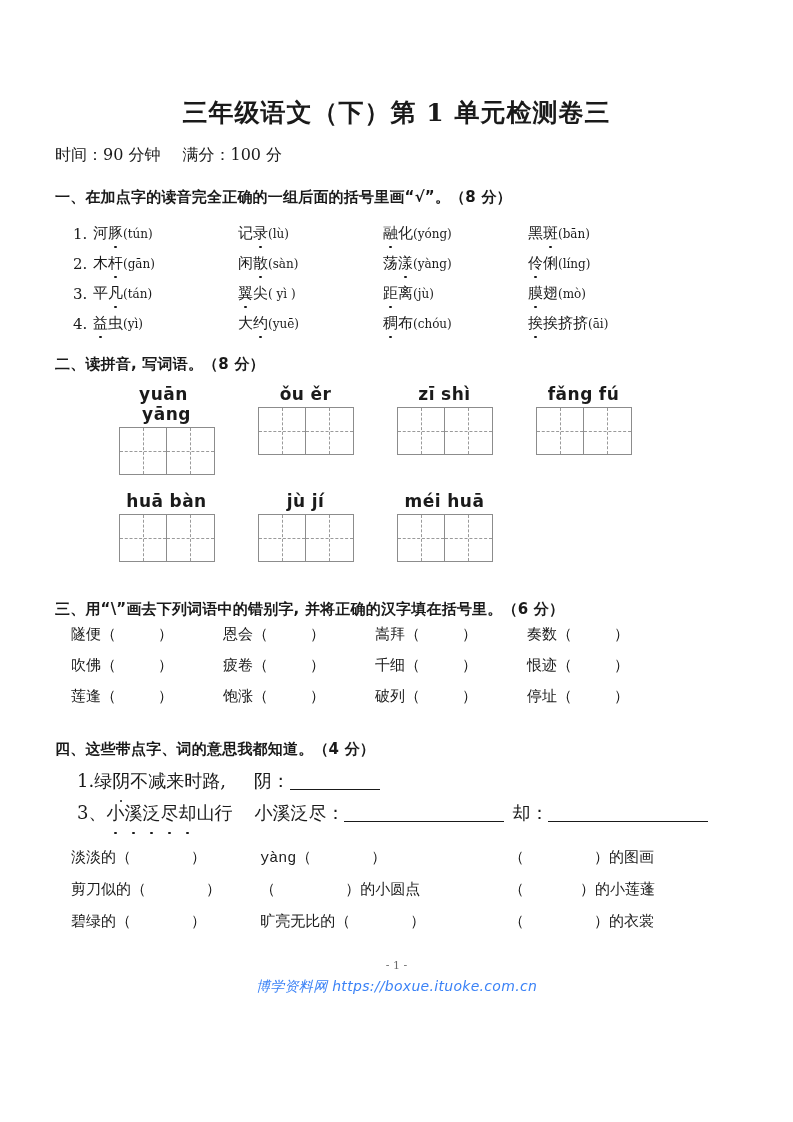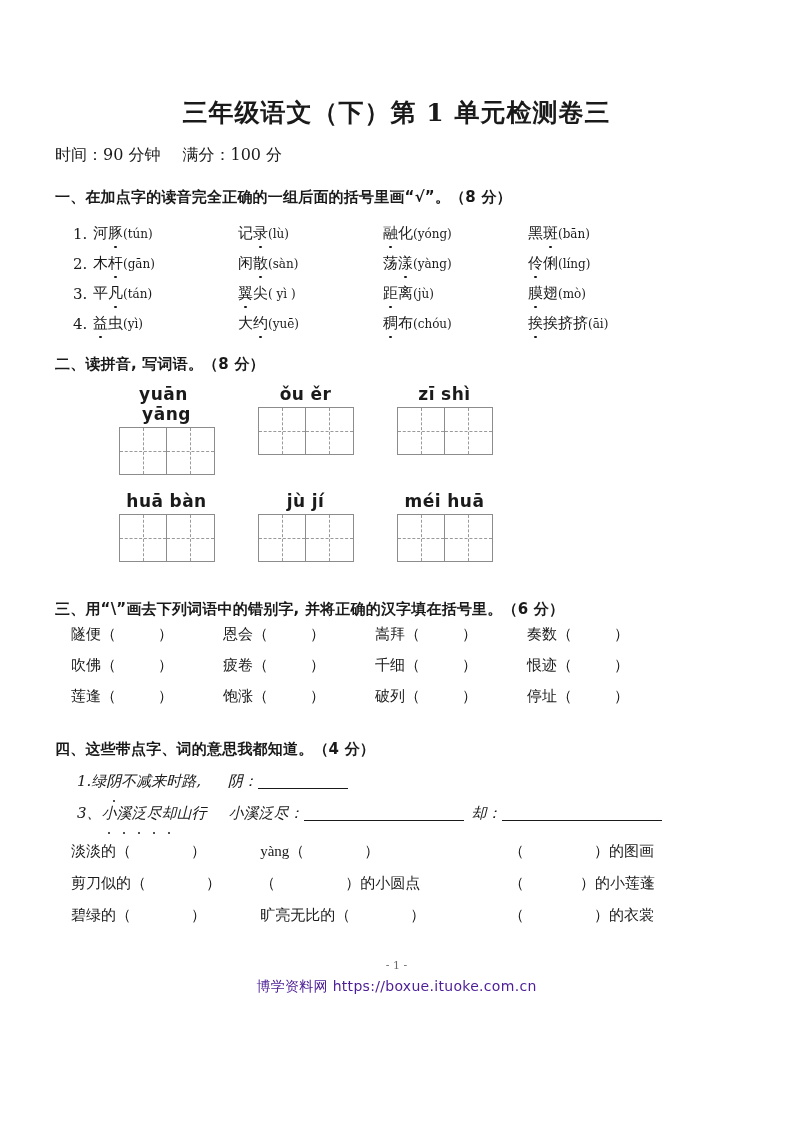--- a/index.html
+++ b/index.html
@@ -133,45 +133,44 @@
     align-items: flex-start;
     padding-left: 16px;
     font-family: "DejaVu Serif", "Liberation Serif", serif;
   }
   .q3-item { width: 152px; white-space: nowrap; }
   .q3-gap { display: inline-block; width: 42px; }
 
   
   .q4-rows { padding-top: 6px; }
   .q4-row {
-    font-size: 15px;
+    font-size: 18px;
     height: 32px;
     line-height: 32px;
     padding-left: 22px;
     white-space: nowrap;
     font-family: "DejaVu Serif", "Liberation Serif", serif;
-    font-style: italic;
   }
   .blank {
     display: inline-block;
     border-bottom: 1px solid #1a1a1a;
     vertical-align: -3px;
   }
   .q4-sep { display: inline-block; width: 22px; }
 
   
   .q5-rows { padding-top: 6px; }
   .q5-row {
     display: flex;
     font-size: 15px;
     height: 32px;
-    align-items: center;
+    align-items: flex-end;
     padding-left: 16px;
     white-space: nowrap;
-    font-family: Liberation Serif, serif;
+    font-family: Liberation Mono, monospace;
   }
   .q5-c1 { width: 190px; }
   .q5-c2 { width: 250px; }
   .q5-c3 { width: 230px; text-align: left; }
   .pspace { display: inline-block; }
 
   
   .footer {
     position: absolute;
     left: 0; right: 0;
@@ -179,22 +178,23 @@
     text-align: center;
   }
   .pageno {
     font-size: 11px;
     color: #6b6b6b;
     margin-bottom: 6px;
     font-family: "DejaVu Serif", "Liberation Serif", serif;
   }
   .watermark {
     font-size: 14px;
-    color: #4c1d95;
+    color: #3b82f6;
     letter-spacing: 0.3px;
+    font-style: italic;
   }
 </style>
 </head>
 <body>
 
 <div class="page">
 
   <h1 class="doc-title">三年级语文（下）第 1 单元检测卷三</h1>
 
   <p class="doc-subtitle">
@@ -250,20 +250,27 @@
             <div class="tzg-cell"></div>
           </div>
         </div>
         <div class="grid-cellgroup">
           <div class="grid-pinyin"><span>zī</span><span class="sp"></span><span>shì</span></div>
           <div class="tzg">
             <div class="tzg-cell"></div>
             <div class="tzg-cell"></div>
           </div>
         </div>
+        <div class="grid-cellgroup">
+          <div class="grid-pinyin"><span>fǎng</span><span class="sp"></span><span>fú</span></div>
+          <div class="tzg">
+            <div class="tzg-cell"></div>
+            <div class="tzg-cell"></div>
+          </div>
+        </div>
       </div>
       <div class="grid-row">
         <div class="grid-cellgroup">
           <div class="grid-pinyin"><span>huā</span><span class="sp"></span><span>bàn</span></div>
           <div class="tzg">
             <div class="tzg-cell"></div>
             <div class="tzg-cell"></div>
           </div>
         </div>
         <div class="grid-cellgroup">

